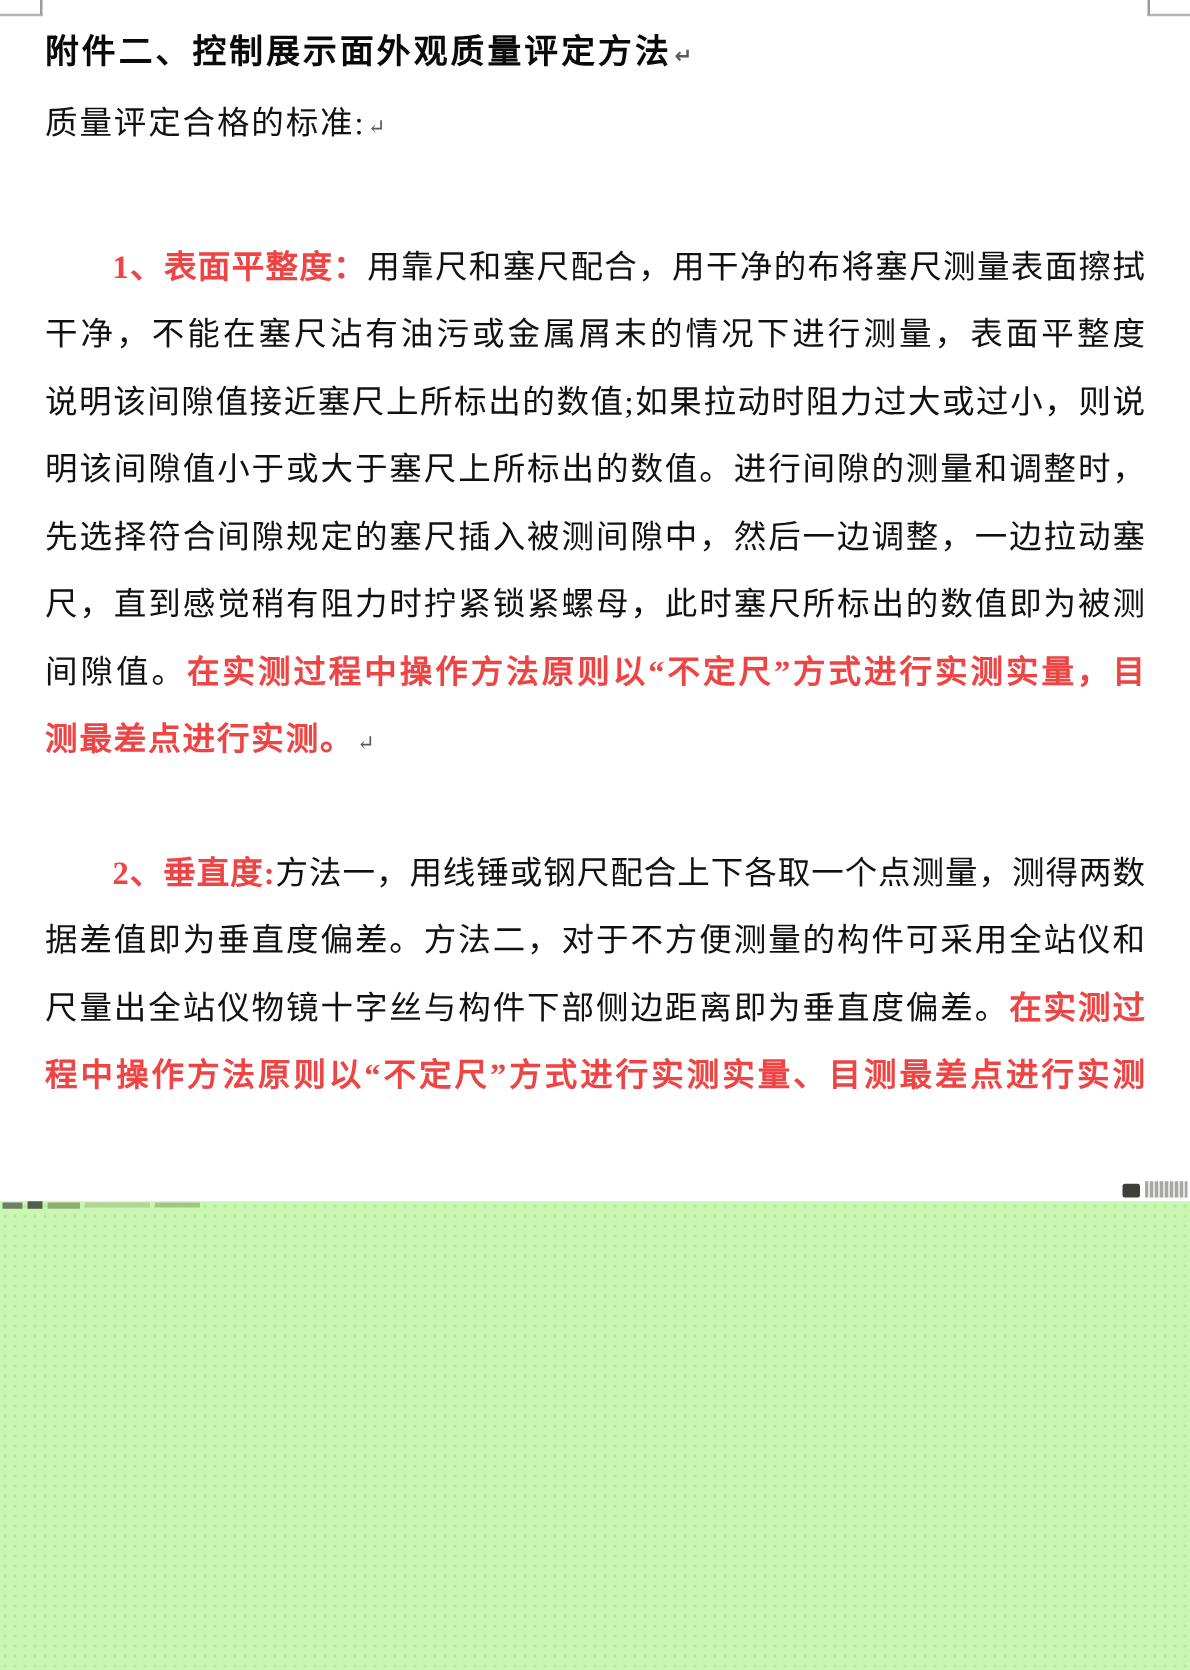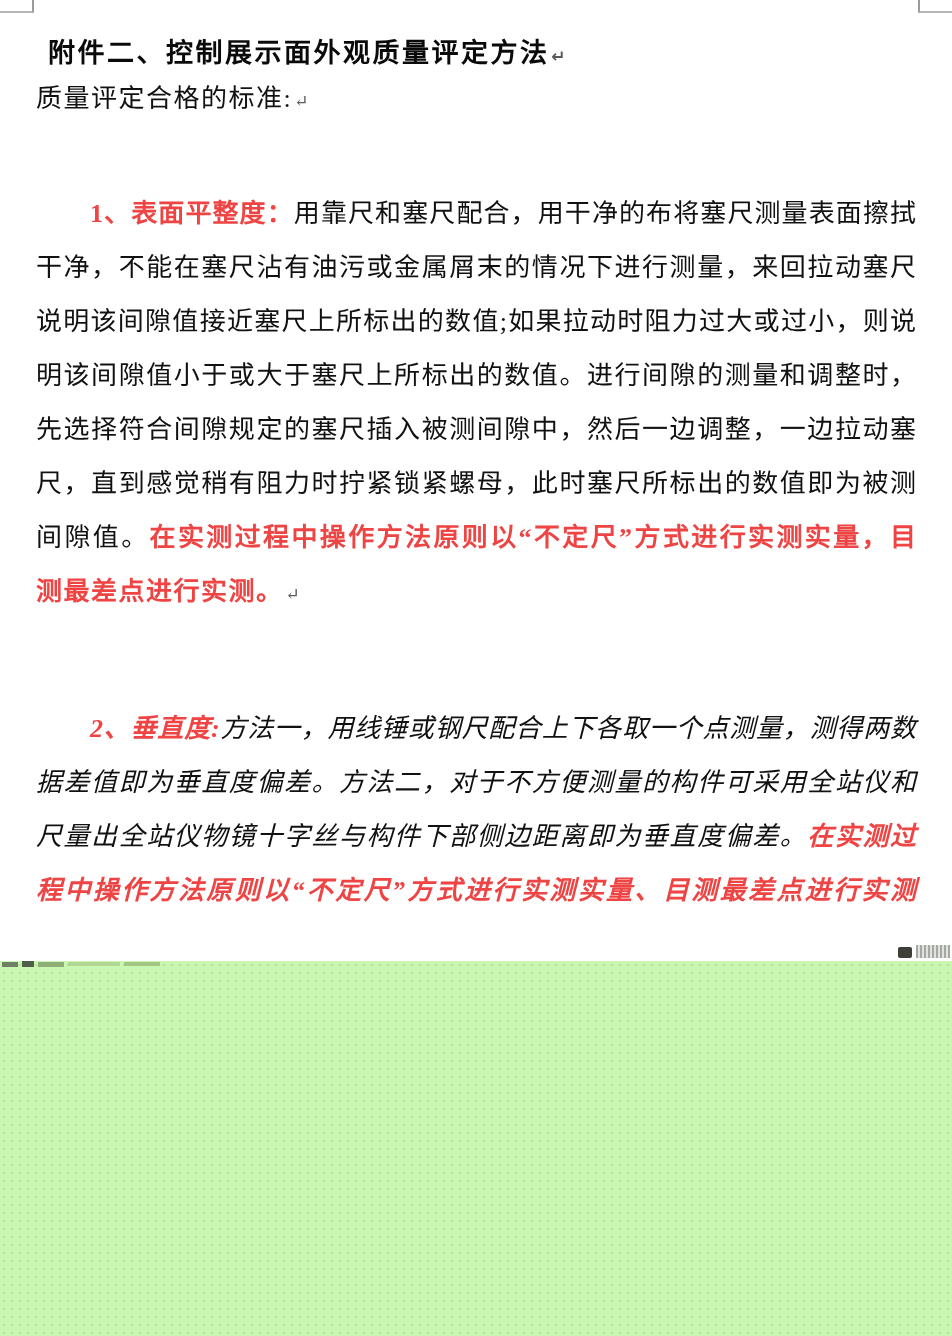--- a/index.html
+++ b/index.html
@@ -26,21 +26,21 @@
     background: #ffffff;
   }
   .corner-mark.left  { left: 0;  border-right: 2px solid #9c9c9c; border-bottom: 2px solid #b5b5b5; }
   .corner-mark.right { left: 918px; border-left: 2px solid #9c9c9c; border-bottom: 2px solid #b5b5b5; }
 
   .doc-title {
     position: absolute;
     left: 36px;
     top: 24px;
     width: 880px;
-    margin: 12px;
+    margin: 0;
     font-family: "Liberation Sans", "DejaVu Sans", sans-serif;
     font-size: 27px;
     font-weight: 700;
     letter-spacing: 2.5px;
     line-height: 34px;
     color: #0a0a0a;
     white-space: nowrap;
   }
 
   .doc-body {
@@ -50,21 +50,21 @@
     width: 880px;
   }
 
   .para {
     position: absolute;
     left: 0;
     width: 880px;
   }
   .para-0 { top: 72px; }
   .para-1 { top: 187px; }
-  .para-2 { top: 702px; font-style: italic; }
+  .para-2 { top: 672px; }
 
   .line {
     height: 54px;
     line-height: 54px;
     font-size: 26px;
     white-space: nowrap;
     letter-spacing: 1.5px;
   }
   .line.justify {
     white-space: normal;
@@ -134,21 +134,21 @@
   <div class="corner-mark right"></div>
 
   <h1 class="doc-title"><span>附件二、控制展示面外观质量评定方法</span><span class="pilcrow">↵</span></h1>
 
   <div class="doc-body" id="doc-body">
       <div class="para para-0">
         <div class="line"><span class="reg">质量评定合格的标准:</span><span class="pilcrow">↵</span></div>
       </div>
       <div class="para para-1">
         <div class="line justify indent"><span class="bold">1、表面平整度：</span><span class="reg">用靠尺和塞尺配合，用干净的布将塞尺测量表面擦拭</span></div>
-        <div class="line justify"><span class="reg">干净，不能在塞尺沾有油污或金属屑末的情况下进行测量，来回拉动塞尺</span></div>
+        <div class="line justify"><span class="reg">干净，不能在塞尺沾有油污或金属屑末的情况下进行测量，表面平整度</span></div>
         <div class="line justify"><span class="reg">说明该间隙值接近塞尺上所标出的数值;如果拉动时阻力过大或过小，则说</span></div>
         <div class="line justify"><span class="reg">明该间隙值小于或大于塞尺上所标出的数值。进行间隙的测量和调整时，</span></div>
         <div class="line justify"><span class="reg">先选择符合间隙规定的塞尺插入被测间隙中，然后一边调整，一边拉动塞</span></div>
         <div class="line justify"><span class="reg">尺，直到感觉稍有阻力时拧紧锁紧螺母，此时塞尺所标出的数值即为被测</span></div>
         <div class="line justify"><span class="reg">间隙值。</span><span class="bold">在实测过程中操作方法原则以“不定尺”方式进行实测实量，目</span></div>
         <div class="line"><span class="bold">测最差点进行实测。</span><span class="pilcrow">↵</span></div>
       </div>
       <div class="para para-2">
         <div class="line justify indent"><span class="bold">2、垂直度:</span><span class="reg">方法一，用线锤或钢尺配合上下各取一个点测量，测得两数</span></div>
         <div class="line justify"><span class="reg">据差值即为垂直度偏差。方法二，对于不方便测量的构件可采用全站仪和</span></div>

